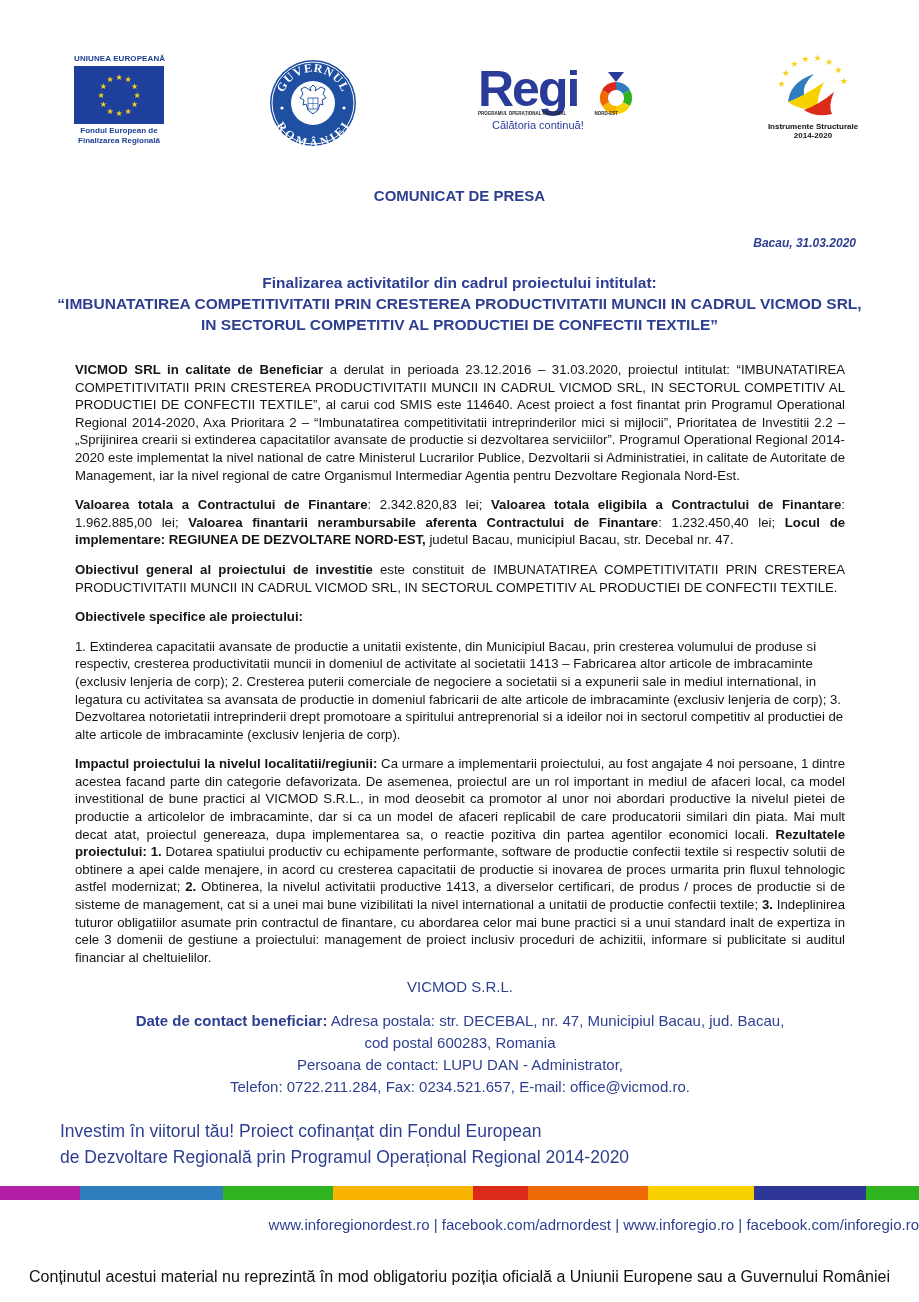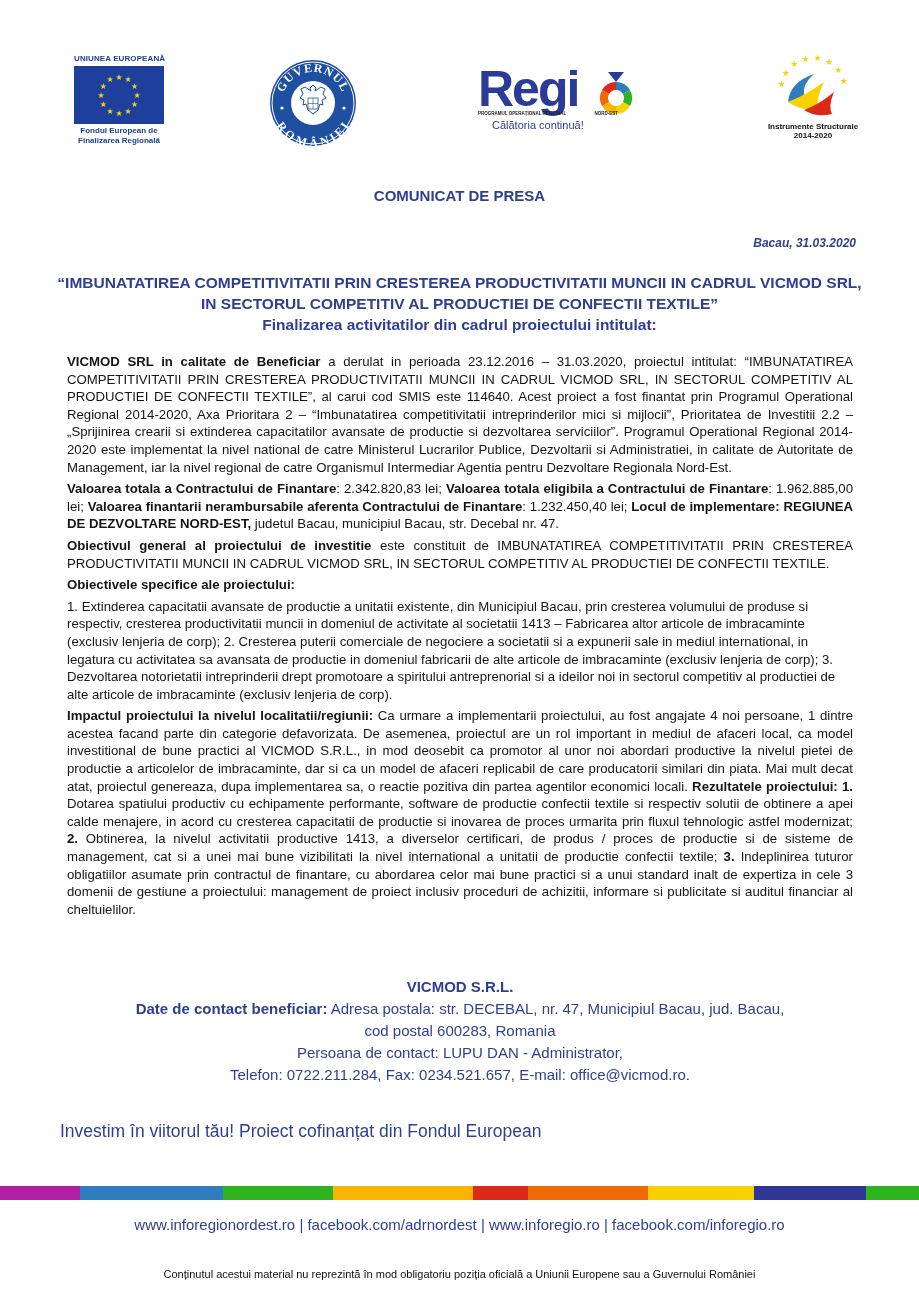--- a/index.html
+++ b/index.html
@@ -22,34 +22,34 @@
   
   .is { left: 758px; top: 4px; width: 110px; height: 100px; }
   .is-text { position: absolute; left: 0; top: 70px; width: 110px; text-align: center; font-family: "Liberation Sans", sans-serif; font-size: 8px; font-weight: bold; color: #111; line-height: 9px; }
 
   .heading { position: absolute; left: 0; width: 919px; text-align: center; font-weight: bold; color: #2e3f91; }
   .h-presa { top: 187px; font-size: 15px; }
   .date { position: absolute; top: 236px; right: 63px; font-weight: bold; font-style: italic; color: #2e3f91; font-size: 12px; }
   .title-block { position: absolute; top: 272px; left: 50px; width: 819px; text-align: center; font-weight: bold; color: #2e3f91; font-size: 15.5px; line-height: 21px; }
 
   .body-text { position: absolute; left: 63px; width: 794px; font-size: 13.2px; line-height: 17.6px; text-align: justify; color: #151515; }
-  .body-text p { margin: 4px; }
+  .body-text p { margin: 12px; }
   .b { font-weight: bold; }
   .p1 { top: 349px; }
 
   .contact { position: absolute; top: 976px; left: 60px; width: 800px; text-align: center; color: #2e3f91; font-size: 15px; line-height: 22px; }
-  .contact .company { font-weight: bold; font-size: 15px; margin-bottom: 0; }
+  .contact .company { font-weight: normal; font-size: 15px; margin-bottom: 12px; }
   .invest { position: absolute; top: 1118px; left: 60px; width: 800px; color: #2e3f91; font-family: "Liberation Sans", sans-serif; font-size: 17.5px; line-height: 26px; }
 
   .stripe { position: absolute; top: 1186px; left: 0; width: 919px; height: 14px; display: flex; }
   .stripe span { display: block; height: 14px; }
 
-  .links { position: absolute; top: 1216px; left: 0; width: 919px; text-align: center; color: #2e3f91; font-family: "Liberation Sans", sans-serif; font-size: 15px; }
+  .links { position: absolute; top: 1216px; left: 0; width: 919px; text-align: right; color: #2e3f91; font-family: "Liberation Sans", sans-serif; font-size: 15px; }
   .links a { color: #2e3f91; text-decoration: none; }
-  .disclaimer { position: absolute; top: 1268px; left: 0; width: 919px; text-align: center; font-family: "Liberation Sans", sans-serif; font-size: 11px; color: #111; }
+  .disclaimer { position: absolute; top: 1268px; left: 0; width: 919px; text-align: center; font-family: "Liberation Sans", sans-serif; font-size: 16px; color: #111; }
 </style>
 </head>
 <body>
 
 <div class="logos">
   <div class="logo eu">
     <div class="eu-top">UNIUNEA EUROPEANĂ</div>
     <div class="eu-flag">
       <svg width="90" height="58" viewBox="0 0 90 58" id="eu-stars">
           <text x="45" y="14" text-anchor="middle" font-size="8" fill="#f7d117">★</text>
@@ -134,22 +134,22 @@
     <div class="is-text">
       <div>Instrumente Structurale</div>
       <div>2014-2020</div>
     </div>
   </div>
 </div>
 
 <div class="heading h-presa">COMUNICAT DE PRESA</div>
 <div class="date">Bacau, 31.03.2020</div>
 <div class="title-block">
+  <div>Finalizarea activitatilor din cadrul proiectului intitulat:</div>
   <div>“IMBUNATATIREA COMPETITIVITATII PRIN CRESTEREA PRODUCTIVITATII MUNCII IN CADRUL VICMOD SRL, IN SECTORUL COMPETITIV AL PRODUCTIEI DE CONFECTII TEXTILE”</div>
-  <div>Finalizarea activitatilor din cadrul proiectului intitulat:</div>
 </div>
 
 <div class="body-text p1">
   <p><span class="b">VICMOD SRL in calitate de Beneficiar</span><span> a derulat in perioada 23.12.2016 – 31.03.2020, proiectul intitulat: “IMBUNATATIREA COMPETITIVITATII PRIN CRESTEREA PRODUCTIVITATII MUNCII IN CADRUL VICMOD SRL, IN SECTORUL COMPETITIV AL PRODUCTIEI DE CONFECTII TEXTILE”, al carui cod SMIS este 114640. Acest proiect a fost finantat prin Programul Operational Regional 2014-2020,  Axa Prioritara 2 – “Imbunatatirea competitivitatii intreprinderilor mici si mijlocii”, Prioritatea de Investitii 2.2 – „Sprijinirea crearii si extinderea capacitatilor avansate de productie si dezvoltarea serviciilor”. Programul Operational Regional 2014-2020 este implementat la nivel national de catre Ministerul Lucrarilor Publice, Dezvoltarii si Administratiei, in calitate de Autoritate de Management, iar la nivel regional de catre Organismul Intermediar Agentia pentru Dezvoltare Regionala Nord-Est.</span></p>
   <p><span class="b">Valoarea totala a Contractului de Finantare</span><span>: 2.342.820,83 lei; </span><span class="b">Valoarea totala eligibila a Contractului de Finantare</span><span>: 1.962.885,00 lei; </span><span class="b">Valoarea finantarii nerambursabile aferenta Contractului de Finantare</span><span>: 1.232.450,40 lei; </span><span class="b">Locul de implementare: REGIUNEA DE DEZVOLTARE NORD-EST,</span><span> judetul Bacau, municipiul Bacau, str. Decebal nr. 47.</span></p>
   <p><span class="b">Obiectivul general al proiectului de investitie</span><span> este constituit de IMBUNATATIREA COMPETITIVITATII PRIN CRESTEREA PRODUCTIVITATII MUNCII IN CADRUL VICMOD SRL, IN SECTORUL COMPETITIV AL PRODUCTIEI DE CONFECTII TEXTILE.</span></p>
   <p class="b">Obiectivele specifice ale proiectului:</p>
   <p style="text-align:left;">1. Extinderea capacitatii avansate de productie a unitatii existente, din Municipiul Bacau, prin cresterea volumului de produse si respectiv, cresterea productivitatii muncii in domeniul de activitate al societatii 1413 – Fabricarea altor articole de imbracaminte (exclusiv lenjeria de corp); 2. Cresterea puterii comerciale de negociere a societatii si a expunerii sale in mediul international, in legatura cu activitatea sa avansata de productie in domeniul fabricarii de alte articole de imbracaminte (exclusiv lenjeria de corp); 3. Dezvoltarea notorietatii intreprinderii drept promotoare a spiritului antreprenorial si a ideilor noi in sectorul competitiv al productiei de alte articole de imbracaminte (exclusiv lenjeria de corp).</p>
   <p><span class="b">Impactul proiectului la nivelul localitatii/regiunii:</span><span> Ca urmare a implementarii proiectului, au fost angajate 4 noi persoane, 1 dintre acestea facand parte din categorie defavorizata. De asemenea, proiectul are un rol important in mediul de afaceri local, ca model investitional de bune practici al VICMOD S.R.L., in mod deosebit ca promotor al unor noi abordari productive la nivelul pietei de productie a articolelor de imbracaminte, dar si ca un model de afaceri replicabil de care producatorii similari din piata. Mai mult decat atat, proiectul genereaza, dupa implementarea sa, o reactie pozitiva din partea agentilor economici locali. </span><span class="b">Rezultatele proiectului:</span><span class="b"> 1.</span><span> Dotarea spatiului productiv cu echipamente performante, software de productie confectii textile si respectiv solutii de obtinere a apei calde menajere, in acord cu cresterea capacitatii de productie si inovarea de proces urmarita prin fluxul tehnologic astfel modernizat; </span><span class="b">2.</span><span> Obtinerea, la nivelul activitatii productive 1413, a diverselor certificari, de produs / proces de productie si de sisteme de management, cat si a unei mai bune vizibilitati la nivel international a unitatii de productie confectii textile; </span><span class="b">3.</span><span> Indeplinirea tuturor obligatiilor asumate prin contractul de finantare, cu abordarea celor mai bune practici si a unui standard inalt de expertiza in cele 3 domenii de gestiune a proiectului: management de proiect inclusiv proceduri de achizitii, informare si publicitate si auditul financiar al cheltuielilor.</span></p>
 </div>
@@ -157,20 +157,21 @@
 <div class="contact">
   <div class="company">VICMOD S.R.L.</div>
   <div><span class="b">Date de contact beneficiar:</span><span> Adresa postala: str. DECEBAL, nr. 47, Municipiul Bacau, jud. Bacau,</span></div>
   <div>cod postal 600283, Romania</div>
   <div>Persoana de contact: LUPU DAN - Administrator,</div>
   <div>Telefon: 0722.211.284, Fax: 0234.521.657, E-mail: office@vicmod.ro.</div>
 </div>
 
 <div class="invest">
   <div>Investim în viitorul tău! Proiect cofinanțat din Fondul European</div>
+  <div>de Dezvoltare Regională prin Programul Operațional Regional 2014-2020</div>
 </div>
 
 <div class="stripe" id="stripe">
     <span style="background: rgb(178, 31, 164); flex: 0.0867052 1 0%;"></span>
     <span style="background: rgb(47, 125, 191); flex: 0.156069 1 0%;"></span>
     <span style="background: rgb(47, 179, 31); flex: 0.119461 1 0%;"></span>
     <span style="background: rgb(249, 180, 0); flex: 0.152216 1 0%;"></span>
     <span style="background: rgb(219, 42, 26); flex: 0.0597303 1 0%;"></span>
     <span style="background: rgb(238, 106, 6); flex: 0.131021 1 0%;"></span>
     <span style="background: rgb(249, 208, 0); flex: 0.115607 1 0%;"></span>

